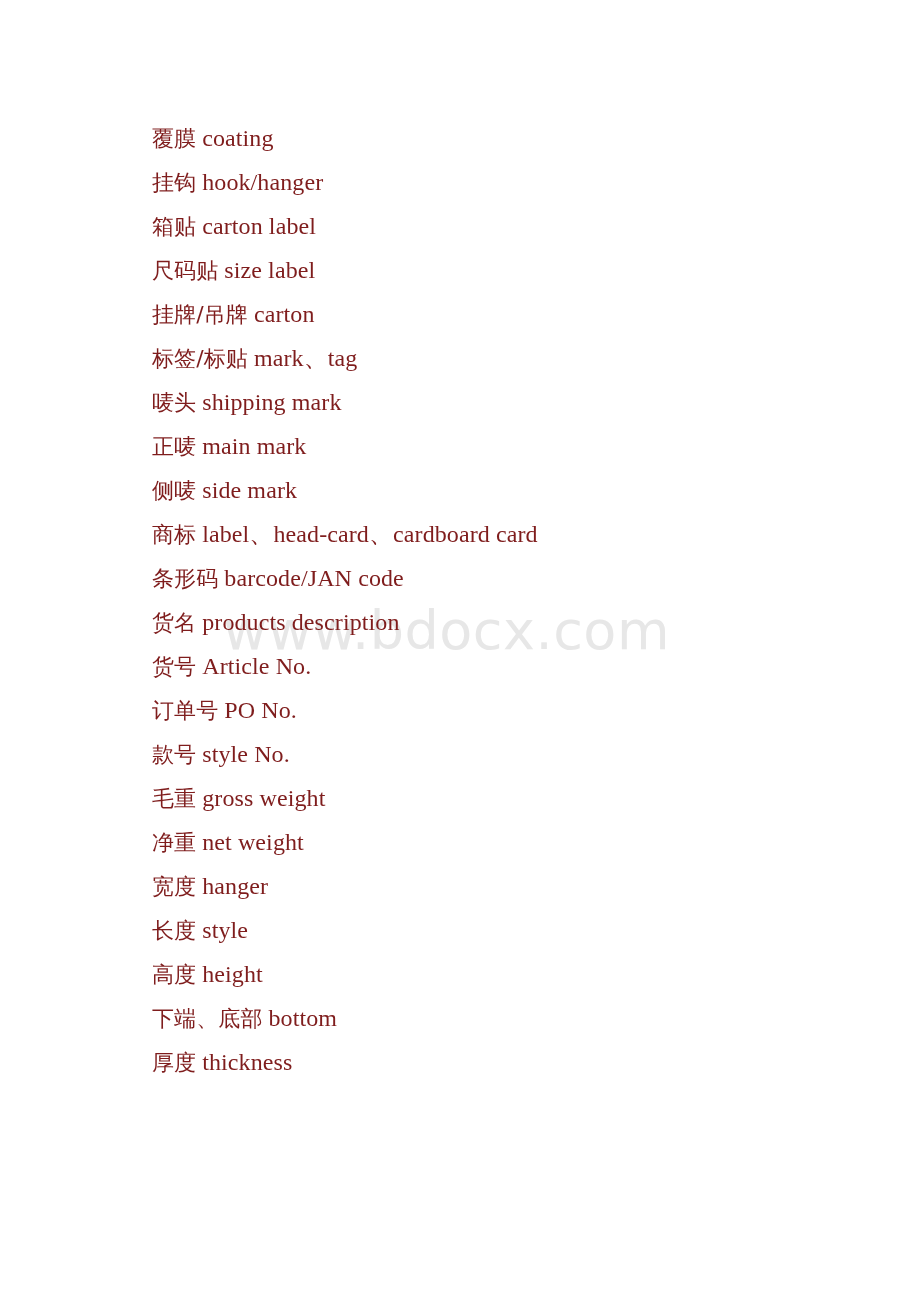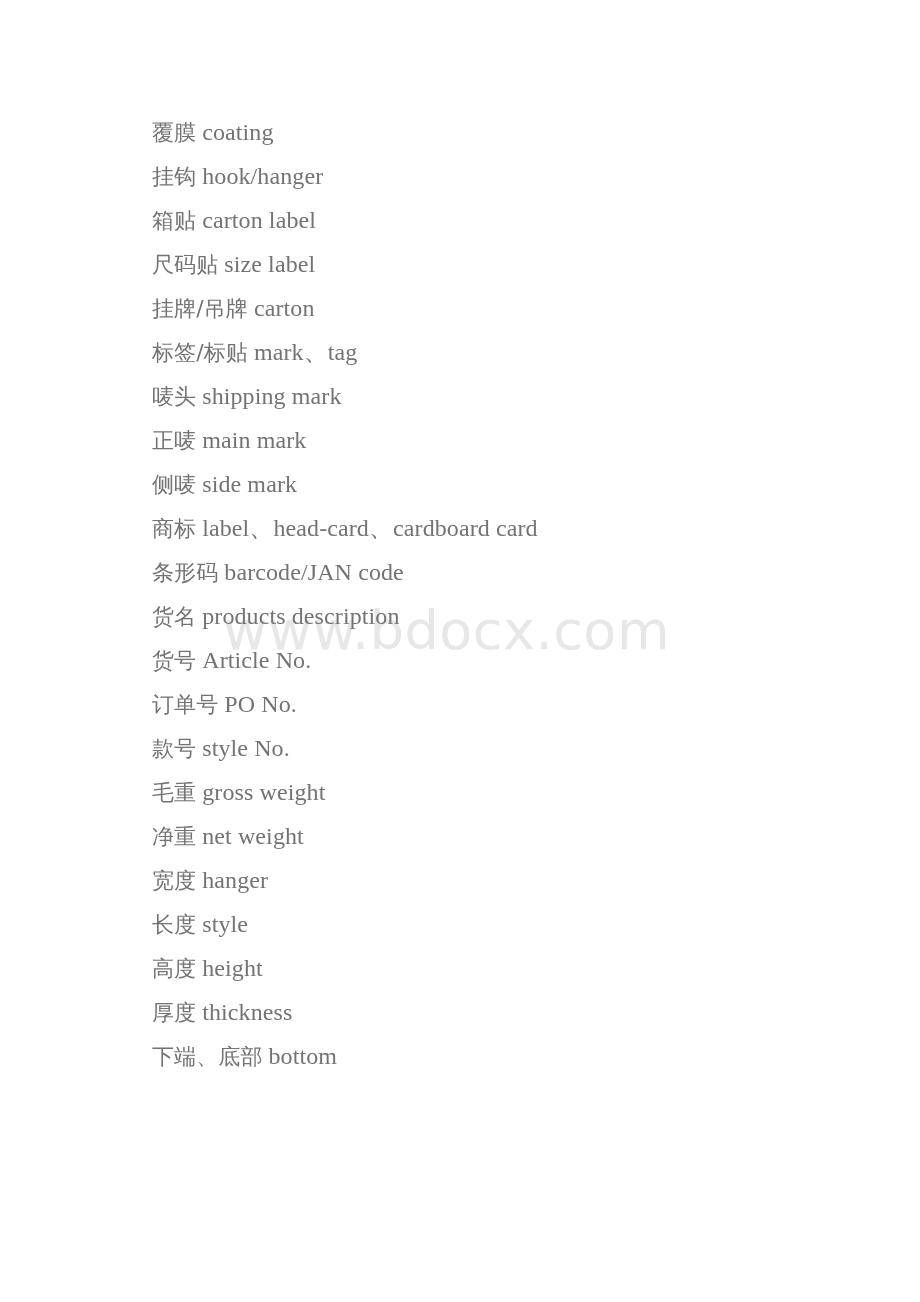--- a/index.html
+++ b/index.html
@@ -49,23 +49,23 @@
   
   #glossary {
     position: absolute;
     left: 152px;
     top: 110px;
     right: 40px;
     z-index: 2;
   }
   .entry {
     height: 44px;
-    line-height: 44px;
+    line-height: 56px;
     font-size: 23px;
-    color: #737373;
+    color: #7f1d1d;
     white-space: nowrap;
     letter-spacing: 0.1px;
   }
   .entry .cn {
     font-family: "DejaVu Sans", "Liberation Sans", sans-serif;
     font-size: 22px;
   }
   .entry .en {
     font-family: "Liberation Serif", "DejaVu Serif", serif;
     font-size: 24px;
@@ -98,17 +98,17 @@
       <div class="entry"><span class="cn">条形码</span><span class="sep"></span><span class="en">barcode/JAN code</span></div>
       <div class="entry"><span class="cn">货名</span><span class="sep"></span><span class="en">products description</span></div>
       <div class="entry"><span class="cn">货号</span><span class="sep"></span><span class="en">Article No.</span></div>
       <div class="entry"><span class="cn">订单号</span><span class="sep"></span><span class="en">PO No.</span></div>
       <div class="entry"><span class="cn">款号</span><span class="sep"></span><span class="en">style No.</span></div>
       <div class="entry"><span class="cn">毛重</span><span class="sep"></span><span class="en">gross weight</span></div>
       <div class="entry"><span class="cn">净重</span><span class="sep"></span><span class="en">net weight</span></div>
       <div class="entry"><span class="cn">宽度</span><span class="sep"></span><span class="en">hanger</span></div>
       <div class="entry"><span class="cn">长度</span><span class="sep"></span><span class="en">style</span></div>
       <div class="entry"><span class="cn">高度</span><span class="sep"></span><span class="en">height</span></div>
+      <div class="entry"><span class="cn">下端、底部</span><span class="sep"></span><span class="en">bottom</span></div>
       <div class="entry"><span class="cn">厚度</span><span class="sep"></span><span class="en">thickness</span></div>
-      <div class="entry"><span class="cn">下端、底部</span><span class="sep"></span><span class="en">bottom</span></div>
     </div>
 
 </div>
 
 </body></html>

